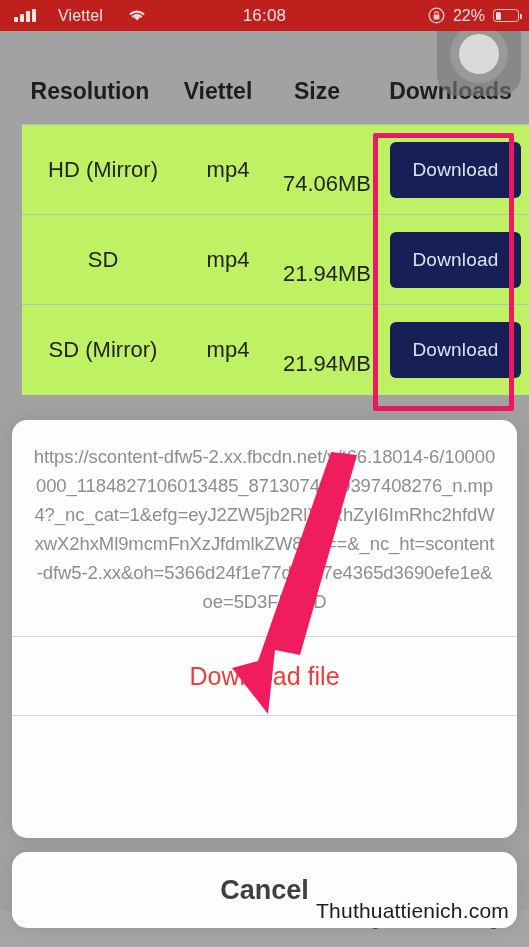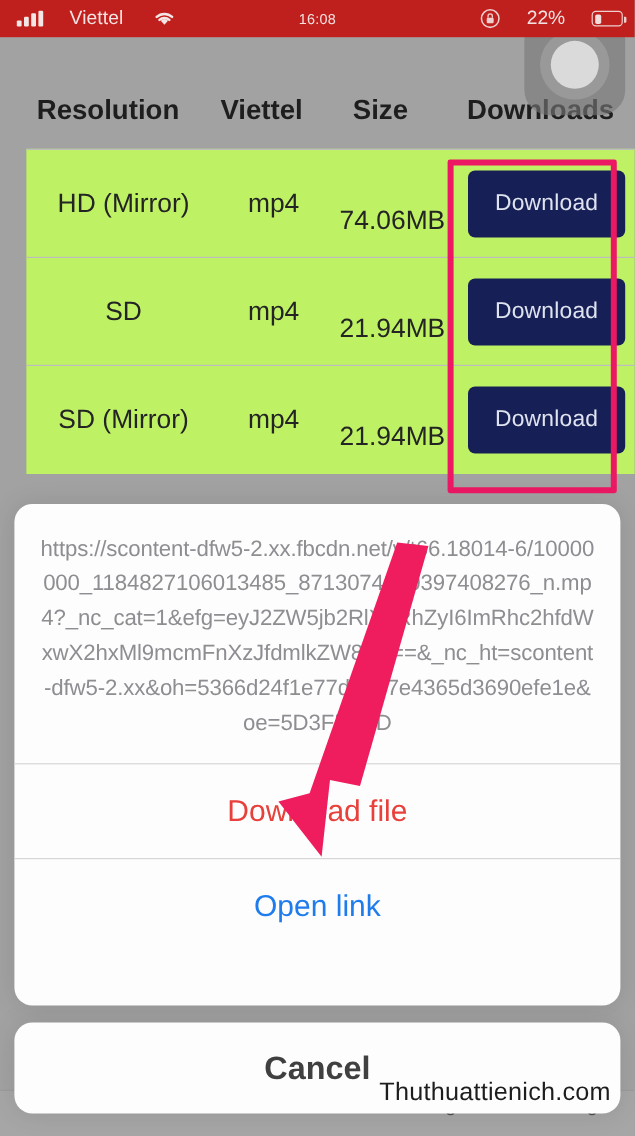--- a/index.html
+++ b/index.html
@@ -62,29 +62,29 @@
   .signal-bars i:nth-child(4) { height: 13px; }
   .carrier {
     font-size: 16px;
     letter-spacing: .1px;
   }
   .wifi-icon { margin-left: 2px; display:block; }
   .sb-center {
     position: absolute;
     left: 0; right: 0;
     text-align: center;
-    font-size: 12px;
+    font-size: 17px;
     font-weight: 400;
     letter-spacing: .2px;
   }
   .sb-right {
     margin-left: auto;
     display: flex;
     align-items: center;
-    gap: 22px;
+    gap: 8px;
     padding-right: 10px;
     flex: 0 0 auto;
   }
   .battery-pct { font-size: 16px; }
   .battery {
     position: relative;
     width: 26px;
     height: 13px;
     border: 1.6px solid #eccfce;
     border-radius: 3.5px;
@@ -435,21 +435,20 @@
   <div class="tab">Other Files</div>
   <div class="tab">Images</div>
   <div class="tab">Settings</div>
 </div>
 
 <div class="sheet sheet-main">
   <div class="sheet-url">https://scontent-dfw5-2.xx.fbcdn.net/v/t66.18014-6/10000000_1184827106013485_8713074940397408276_n.mp4?_nc_cat=1&amp;efg=eyJ2ZW5jb2RlX3RhZyI6ImRhc2hfdWxwX2hxMl9mcmFnXzJfdmlkZW8ifQ==&amp;_nc_ht=scontent-dfw5-2.xx&amp;oh=5366d24f1e77da3d7e4365d3690efe1e&amp;oe=5D3FFD9D</div>
   <div class="sheet-sep"></div>
   <button class="sheet-action destructive">Download file</button>
   <div class="sheet-sep"></div>
-  <button class="sheet-action normal">Open link</button>
 </div>
 
 <div class="sheet sheet-cancel">
   <button class="cancel-btn">Cancel</button>
 </div>
 
 <svg class="arrow-svg" viewBox="0 0 529 947">
   <path d="M357 455 L300 655 L275 650 L268 714 L232 668 L258 661 L331 452 Z" fill="#ef1d5e"></path>
 </svg>
 

